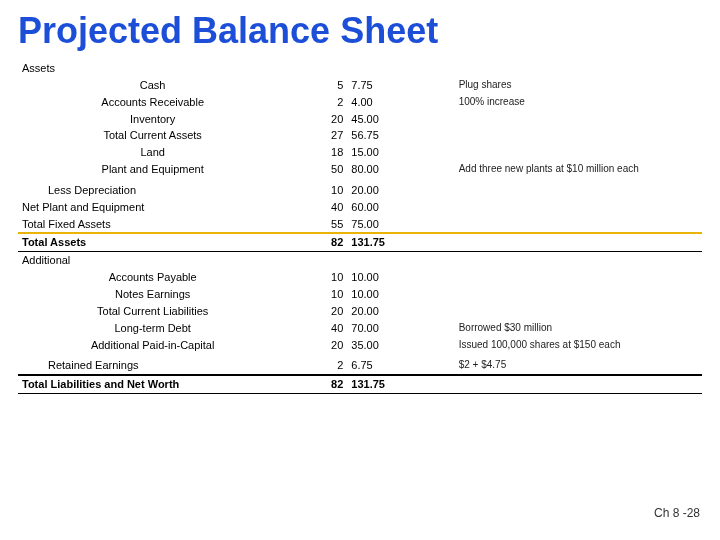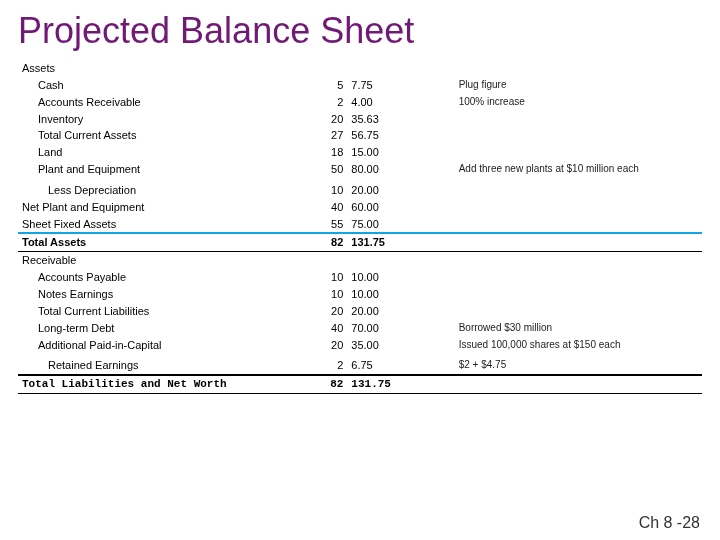--- a/index.html
+++ b/index.html
@@ -12,48 +12,48 @@
     }
     .page {
       width: 720px;
       height: 540px;
       background: #fff;
       padding: 10px 18px 6px 18px;
       position: relative;
     }
     .title {
       font-size: 36px;
-      font-weight: normal;
-      color: #701a75;
+      font-weight: bold;
+      color: #1d4ed8;
       margin-bottom: 8px;
       font-family: Arial, sans-serif;
     }
     table {
       width: 100%;
       border-collapse: collapse;
       font-size: 11px;
       font-family: Arial, sans-serif;
     }
     td {
       padding: 1px 4px;
       vertical-align: top;
       line-height: 1.35;
     }
     .col-label { width: 200px; }
     .col-val1 { width: 60px; text-align: right; }
     .col-val2 { width: 80px; }
     .col-note { width: 200px; padding-left: 10px; font-size: 10px; color: #222; }
-    .indent1 { padding-left: 20px; }
+    .indent1 { padding-left: 20px; text-align: center; }
     .indent2 { padding-left: 30px; }
     .bold { font-weight: bold; }
     .chapter {
       position: absolute;
-      bottom: 8px;
+      bottom: 20px;
       right: 20px;
-      font-size: 16px;
+      font-size: 12px;
       color: #333;
     }
   </style>
 </head>
 <body>
 <div class="page">
   <div class="title">Projected Balance Sheet</div>
 
   <table>
 
@@ -62,34 +62,34 @@
       <td class="col-label">Assets</td>
       <td class="col-val1"></td>
       <td class="col-val2"></td>
       <td class="col-note"></td>
     </tr>
 
     <tr>
       <td class="col-label indent1">Cash</td>
       <td class="col-val1">5</td>
       <td class="col-val2">7.75</td>
-      <td class="col-note">Plug figure</td>
+      <td class="col-note">Plug shares</td>
     </tr>
 
     <tr>
       <td class="col-label indent1">Accounts Receivable</td>
       <td class="col-val1">2</td>
       <td class="col-val2">4.00</td>
       <td class="col-note">100% increase</td>
     </tr>
 
     <tr>
       <td class="col-label indent1">Inventory</td>
       <td class="col-val1">20</td>
-      <td class="col-val2">35.63</td>
+      <td class="col-val2">45.00</td>
       <td class="col-note"></td>
     </tr>
 
     <tr>
       <td class="col-label indent1">Total Current Assets</td>
       <td class="col-val1">27</td>
       <td class="col-val2">56.75</td>
       <td class="col-note"></td>
     </tr>
 
@@ -119,35 +119,35 @@
     </tr>
 
     <tr>
       <td class="col-label">Net Plant and Equipment</td>
       <td class="col-val1">40</td>
       <td class="col-val2">60.00</td>
       <td class="col-note"></td>
     </tr>
 
     <tr>
-      <td class="col-label">Sheet Fixed Assets</td>
+      <td class="col-label">Total Fixed Assets</td>
       <td class="col-val1">55</td>
       <td class="col-val2">75.00</td>
       <td class="col-note"></td>
     </tr>
 
-    <tr style="border-top:2px solid #0ea5e9; border-bottom:1px solid #000;">
+    <tr style="border-top:2px solid #eab308; border-bottom:1px solid #000;">
       <td class="col-label bold">Total Assets</td>
       <td class="col-val1 bold">82</td>
       <td class="col-val2 bold">131.75</td>
       <td class="col-note"></td>
     </tr>
 
     <tr>
-      <td class="col-label">Receivable</td>
+      <td class="col-label">Additional</td>
       <td class="col-val1"></td>
       <td class="col-val2"></td>
       <td class="col-note"></td>
     </tr>
 
     <tr>
       <td class="col-label indent1">Accounts Payable</td>
       <td class="col-val1">10</td>
       <td class="col-val2">10.00</td>
       <td class="col-note"></td>
@@ -185,21 +185,21 @@
           <td colspan="4" style="height:4px;"></td>
         </tr>
 
     <tr>
       <td class="col-label indent2">Retained Earnings</td>
       <td class="col-val1">2</td>
       <td class="col-val2">6.75</td>
       <td class="col-note">$2 + $4.75</td>
     </tr>
 
-    <tr style="border-top:2px solid #000; border-bottom:1px solid #000;font-family:Liberation Mono, monospace;">
+    <tr style="border-top:2px solid #000; border-bottom:1px solid #000;">
       <td class="col-label bold">Total Liabilities and Net Worth</td>
       <td class="col-val1 bold">82</td>
       <td class="col-val2 bold">131.75</td>
       <td class="col-note"></td>
     </tr>
   </tbody>
     </table>
 
   <div class="chapter">Ch 8 -28</div>
 </div>

